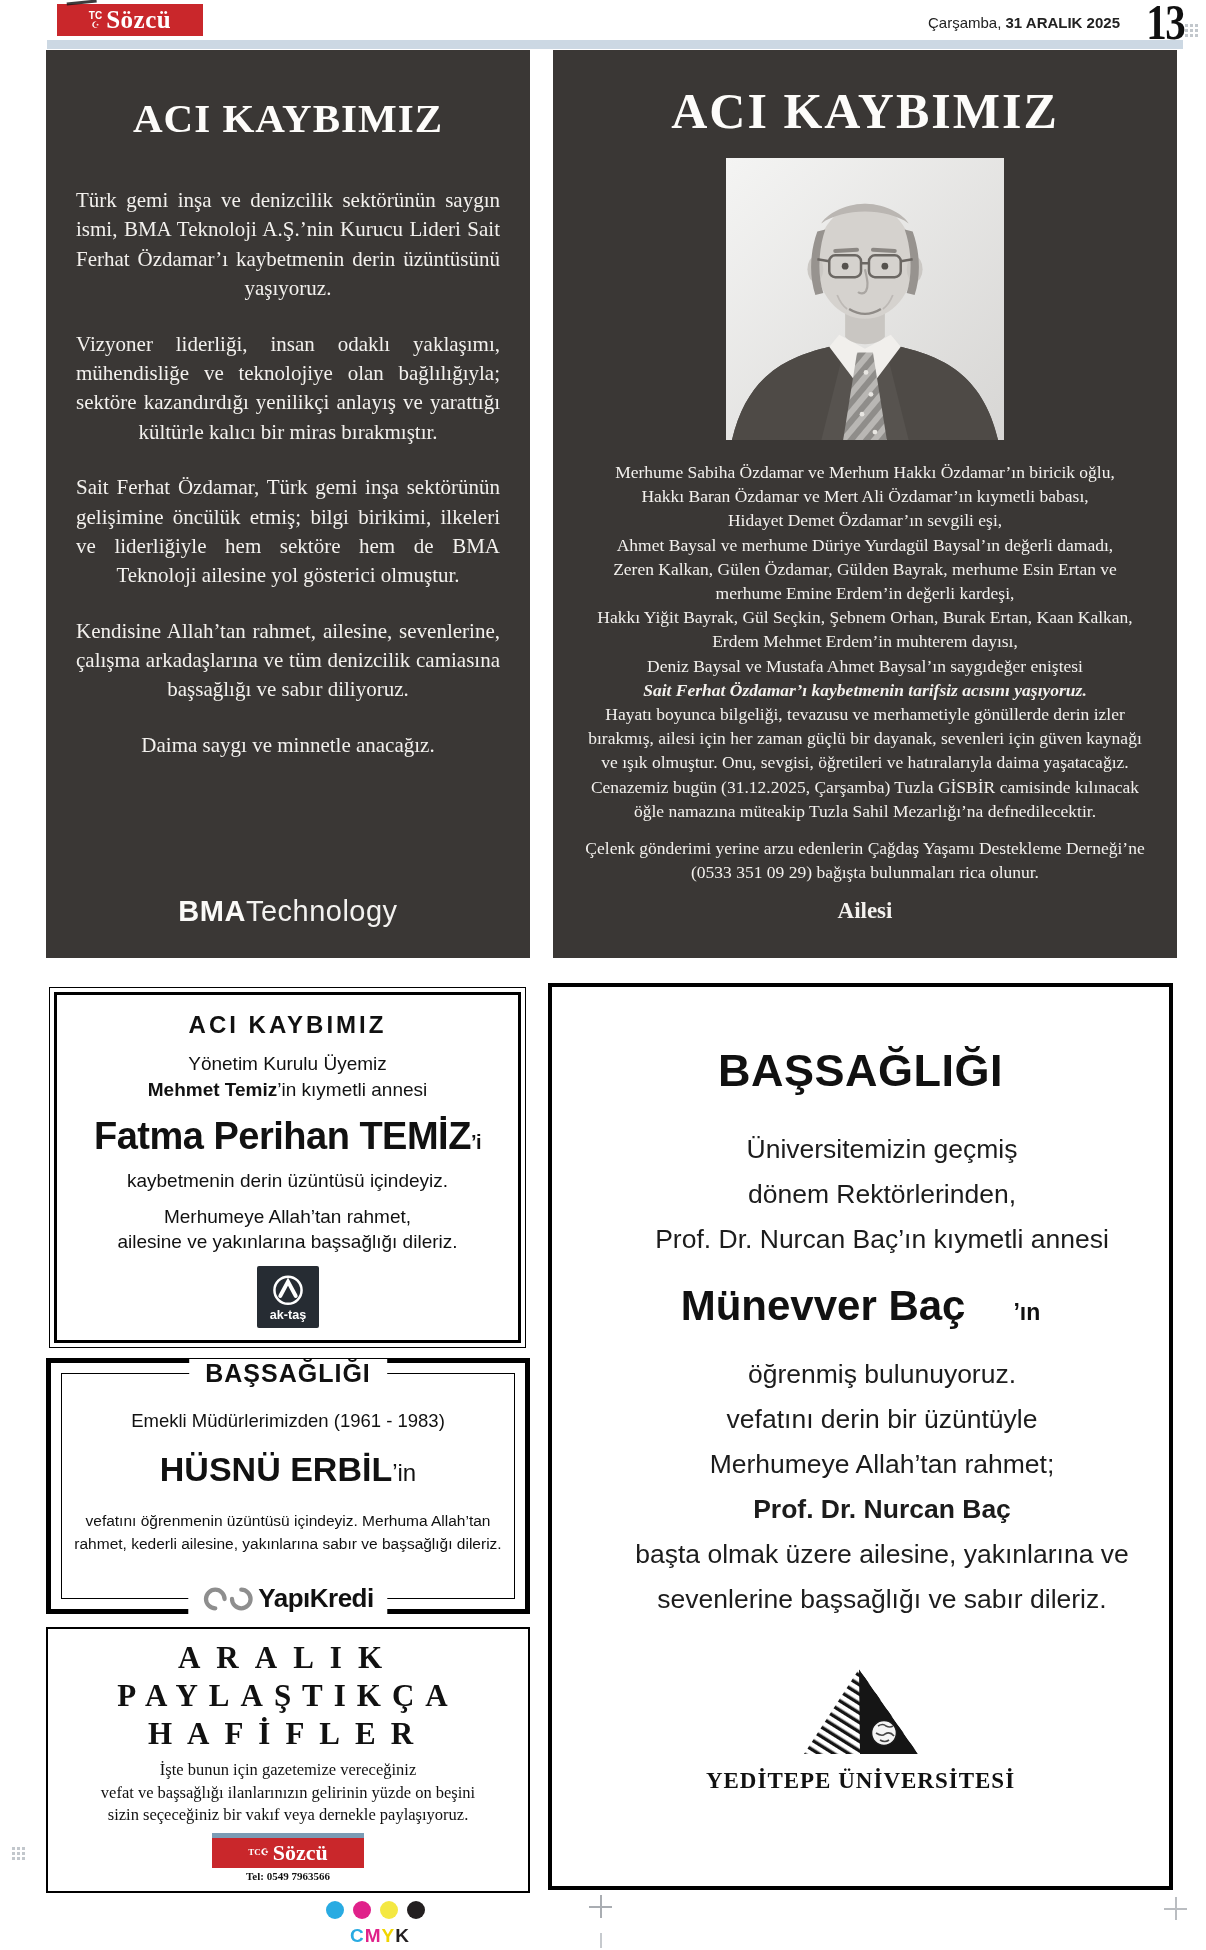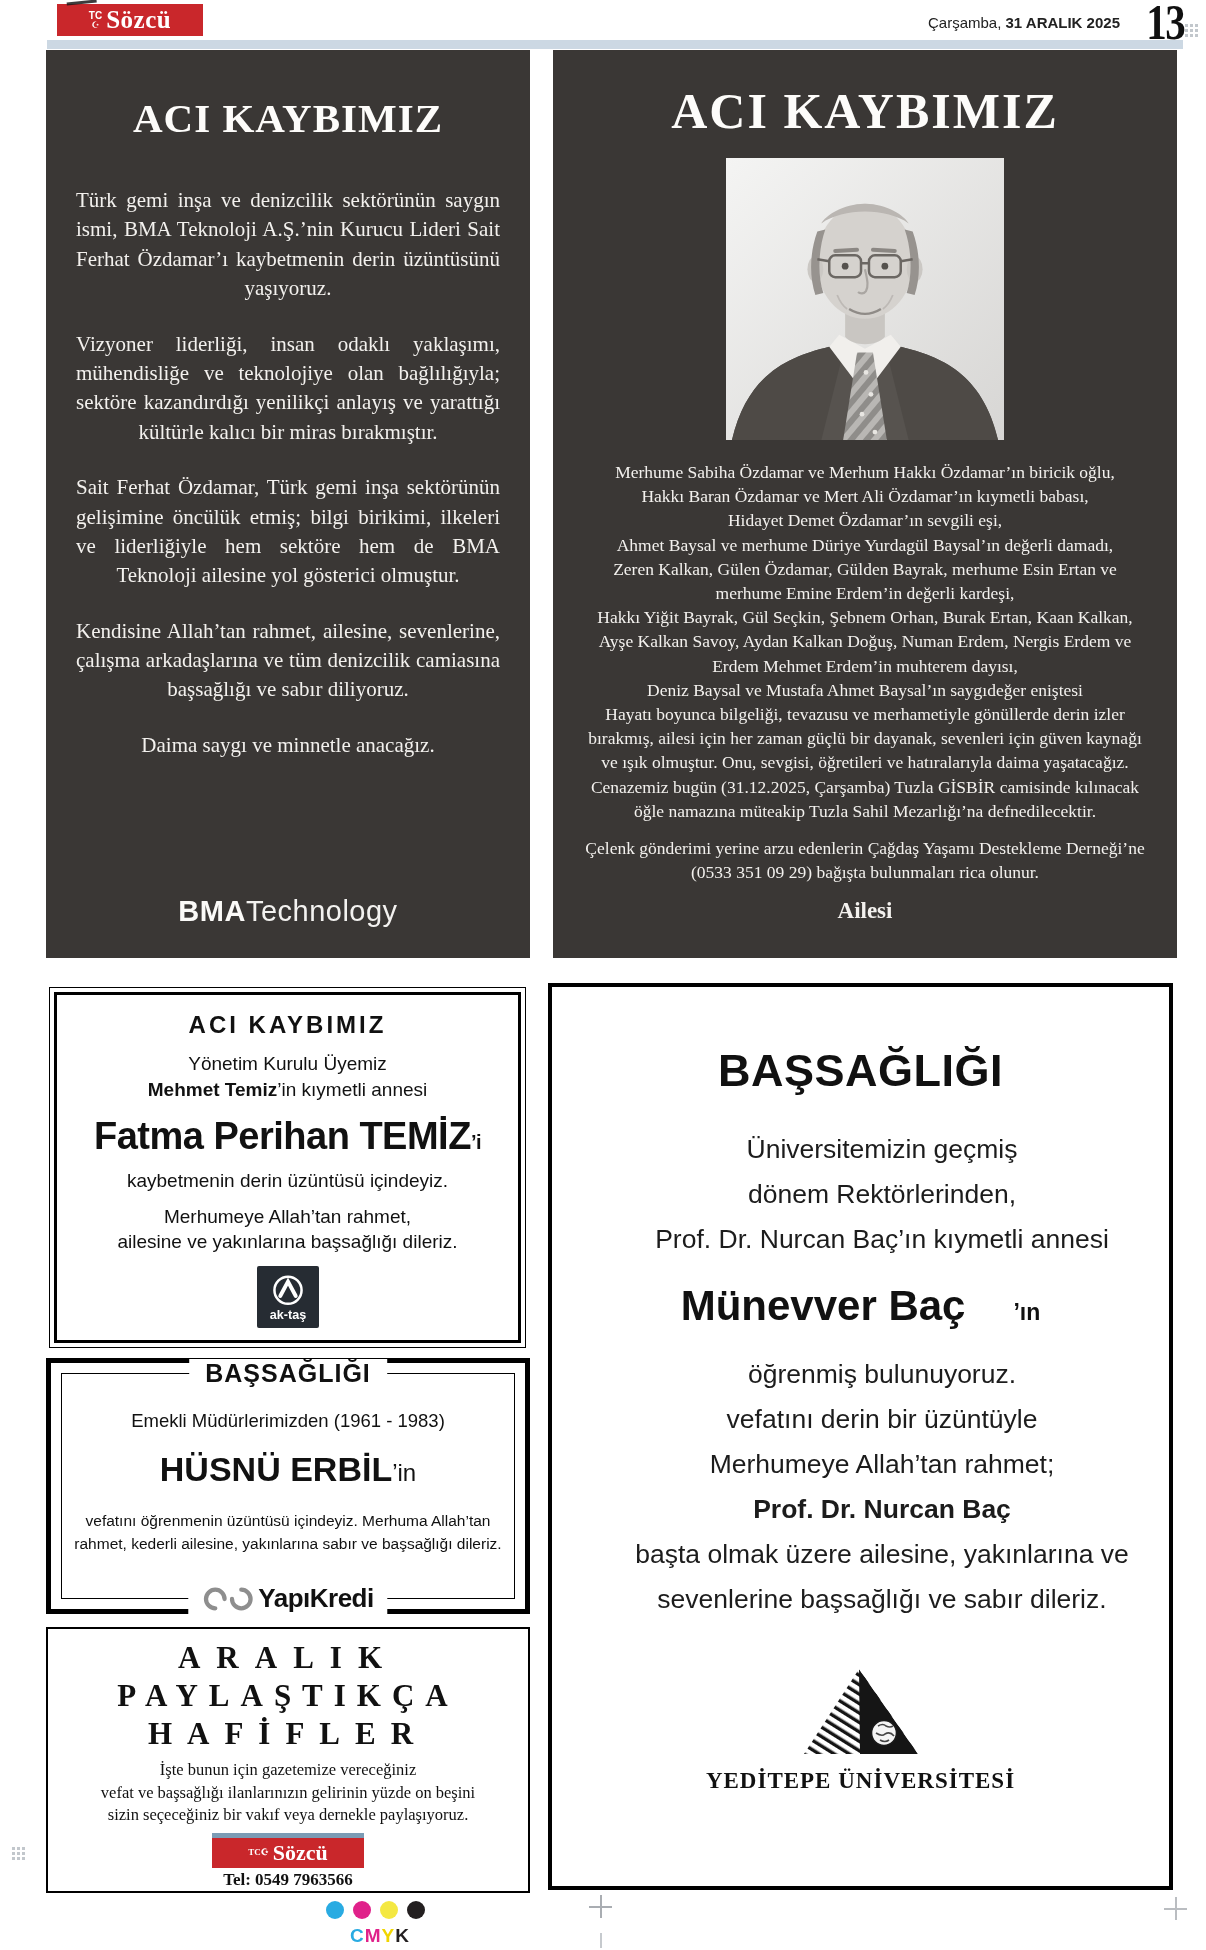--- a/index.html
+++ b/index.html
@@ -84,21 +84,21 @@
   .acl-t{font-size:31px;font-weight:700;line-height:38px;}
   .acl-t1{margin-top:10px;letter-spacing:16px;}
   .acl-t2{letter-spacing:11px;}
   .acl-t3{letter-spacing:15px;}
   .acl-lines{margin-top:6px;font-size:16.5px;line-height:22.5px;}
   .sozcu-mini{margin:6px auto 0;width:152px;}
   .sozcu-mini .bar{height:5px;background:#7b9cb5;}
   .sozcu-mini .box{height:30px;background:#c9272b;color:#fff;display:flex;align-items:center;justify-content:center;}
   .sozcu-mini .tc{font-size:9px;font-weight:700;margin-right:4px;line-height:1;}
   .sozcu-mini .word{font-family:"Liberation Serif","DejaVu Serif",serif;font-weight:700;font-size:22px;}
-  .acl-tel{margin-top:2px;font-size:17px;font-weight:700;font-family:"Liberation Serif","DejaVu Serif",serif;}
+  .acl-tel{margin-top:2px;font-size:11px;font-weight:700;font-family:"Liberation Serif","DejaVu Serif",serif;}
 
   
   #p-bac{position:absolute;left:548px;top:983px;width:625px;height:907px;box-sizing:border-box;
     border:4px solid #000;background:#fff;text-align:center;overflow:hidden;}
   .bac-title{margin-top:58px;font-size:45px;font-weight:800;letter-spacing:.5px;}
   .bac-block{font-size:26.5px;line-height:45px;color:#1c1c1c;padding-left:43px;}
   .bac-b1{margin-top:30px;}
   .bac-name{margin-top:20px;font-size:42px;font-weight:800;white-space:nowrap;}
   .bac-name .sfx{font-size:23px;font-weight:800;margin-left:48px;}
   .bac-b2{margin-top:22px;}
@@ -209,23 +209,23 @@
       </svg>
     </div>
     <div class="family">
         <div>Merhume Sabiha Özdamar ve Merhum Hakkı Özdamar’ın biricik oğlu,</div>
         <div>Hakkı Baran Özdamar ve Mert Ali Özdamar’ın kıymetli babası,</div>
         <div>Hidayet Demet Özdamar’ın sevgili eşi,</div>
         <div>Ahmet Baysal ve merhume Düriye Yurdagül Baysal’ın değerli damadı,</div>
         <div>Zeren Kalkan, Gülen Özdamar, Gülden Bayrak, merhume Esin Ertan ve</div>
         <div>merhume Emine Erdem’in değerli kardeşi,</div>
         <div>Hakkı Yiğit Bayrak, Gül Seçkin, Şebnem Orhan, Burak Ertan, Kaan Kalkan,</div>
-        <div>Ayşe Kalkan Savoy, Aydan Kalkan Doğuş, Numan Erdem, Nergis Erdem ve</div>
         <div>Erdem Mehmet Erdem’in muhterem dayısı,</div>
         <div>Deniz Baysal ve Mustafa Ahmet Baysal’ın saygıdeğer eniştesi</div>
+        <div class="em">Sait Ferhat Özdamar’ı kaybetmenin tarifsiz acısını yaşıyoruz.</div>
         <div>Hayatı boyunca bilgeliği, tevazusu ve merhametiyle gönüllerde derin izler</div>
         <div>bırakmış, ailesi için her zaman güçlü bir dayanak, sevenleri için güven kaynağı</div>
         <div>ve ışık olmuştur. Onu, sevgisi, öğretileri ve hatıralarıyla daima yaşatacağız.</div>
         <div>Cenazemiz bugün (31.12.2025, Çarşamba) Tuzla GİSBİR camisinde kılınacak</div>
         <div>öğle namazına müteakip Tuzla Sahil Mezarlığı’na defnedilecektir.</div>
       </div>
     <div class="donation">
         <div>Çelenk gönderimi yerine arzu edenlerin Çağdaş Yaşamı Destekleme Derneği’ne</div>
         <div>(0533 351 09 29) bağışta bulunmaları rica olunur.</div>
       </div>

